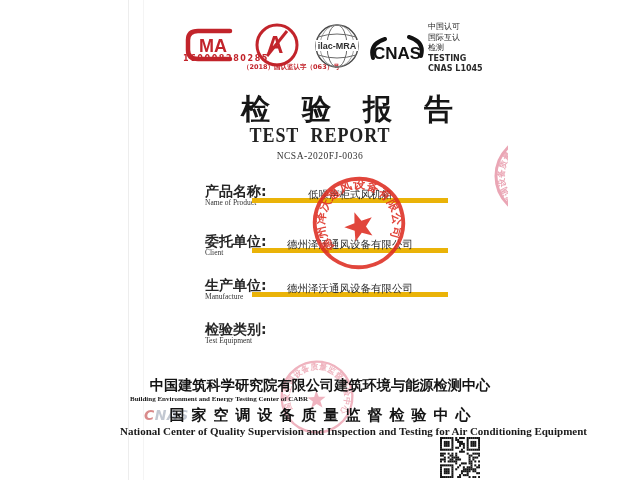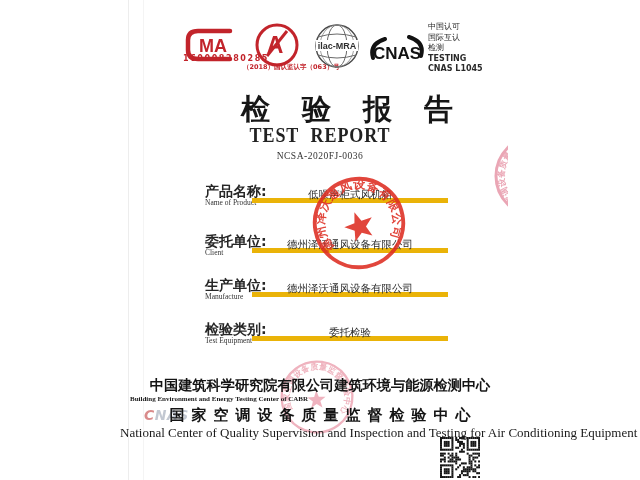--- a/index.html
+++ b/index.html
@@ -43,21 +43,21 @@
   .seal-edge-clip{left:482px;top:134px;width:26px;height:84px;overflow:hidden;opacity:.75;}
   .seal-edge-clip svg{position:absolute;left:0;top:0;}
   .seal-edge-ring{fill:none;stroke:#e4899d;stroke-width:3;}
   .seal-edge-text{fill:#e4899d;font-size:8.5px;font-weight:600;}
 
   
   .footer-org-cn{left:130px;top:376px;width:380px;text-align:center;font-size:14.2px;font-weight:700;color:#141414;white-space:nowrap;z-index:3;}
   .footer-org-en{left:130px;top:395px;width:380px;text-align:left;font-size:7px;font-weight:700;color:#1a1a1a;z-index:3;}
   .footer-center-cn{left:130px;top:406px;width:380px;text-align:center;font-size:15px;font-weight:700;
                     letter-spacing:7px;padding-left:7px;box-sizing:border-box;color:#141414;white-space:nowrap;z-index:3;}
-  .footer-center-en{left:120px;top:425px;width:400px;text-align:left;font-size:13px;font-weight:400;color:#1a1a1a;white-space:nowrap;z-index:3;}
+  .footer-center-en{left:120px;top:425px;width:400px;text-align:left;font-size:11px;font-weight:700;color:#1a1a1a;white-space:nowrap;z-index:3;}
   .ncsa-logo{left:144px;top:407px;font-size:14px;font-weight:800;font-style:italic;letter-spacing:.5px;
              color:#c2c8d2;z-index:2;}
   .ncsa-logo::first-letter{color:#d98b8b;}
 
   .qr{left:440px;top:437px;width:40px;height:41px;z-index:3;}
 </style>
 </head>
 <body>
 
 <div class="page">
@@ -124,23 +124,20 @@
     <div class="f-cn">生产单位:</div>
     <div class="f-en serif">Manufacture</div>
     <div class="f-line">
       <span class="f-value">德州泽沃通风设备有限公司</span>
     </div>
   </div>
 
   <div class="field-row" style="top:321px;">
     <div class="f-cn">检验类别:</div>
     <div class="f-en serif">Test Equipment</div>
-    <div class="f-line">
-      <span class="f-value">委托检验</span>
-    </div>
   </div>
 
   <svg class="abs seal seal-main" viewBox="0 0 104 104">
     <circle class="seal-ring" cx="52" cy="52" r="46"></circle>
     <defs>
         <path id="sealArcMain" d="M 22.5,72.6 A 36,36 0 1 1 81.5,72.6" fill="none"></path>
       </defs>
     <text class="seal-text"><textPath href="#sealArcMain">德州泽沃通风设备有限公司</textPath></text>
     <polygon class="seal-star" points="49.2,40.2 54.9,50.1 66.1,48.5 58.5,56.9 63.5,67.1 53.1,62.5 45.0,70.4 46.2,59.1 36.2,53.8 47.3,51.4"></polygon>
   </svg>

